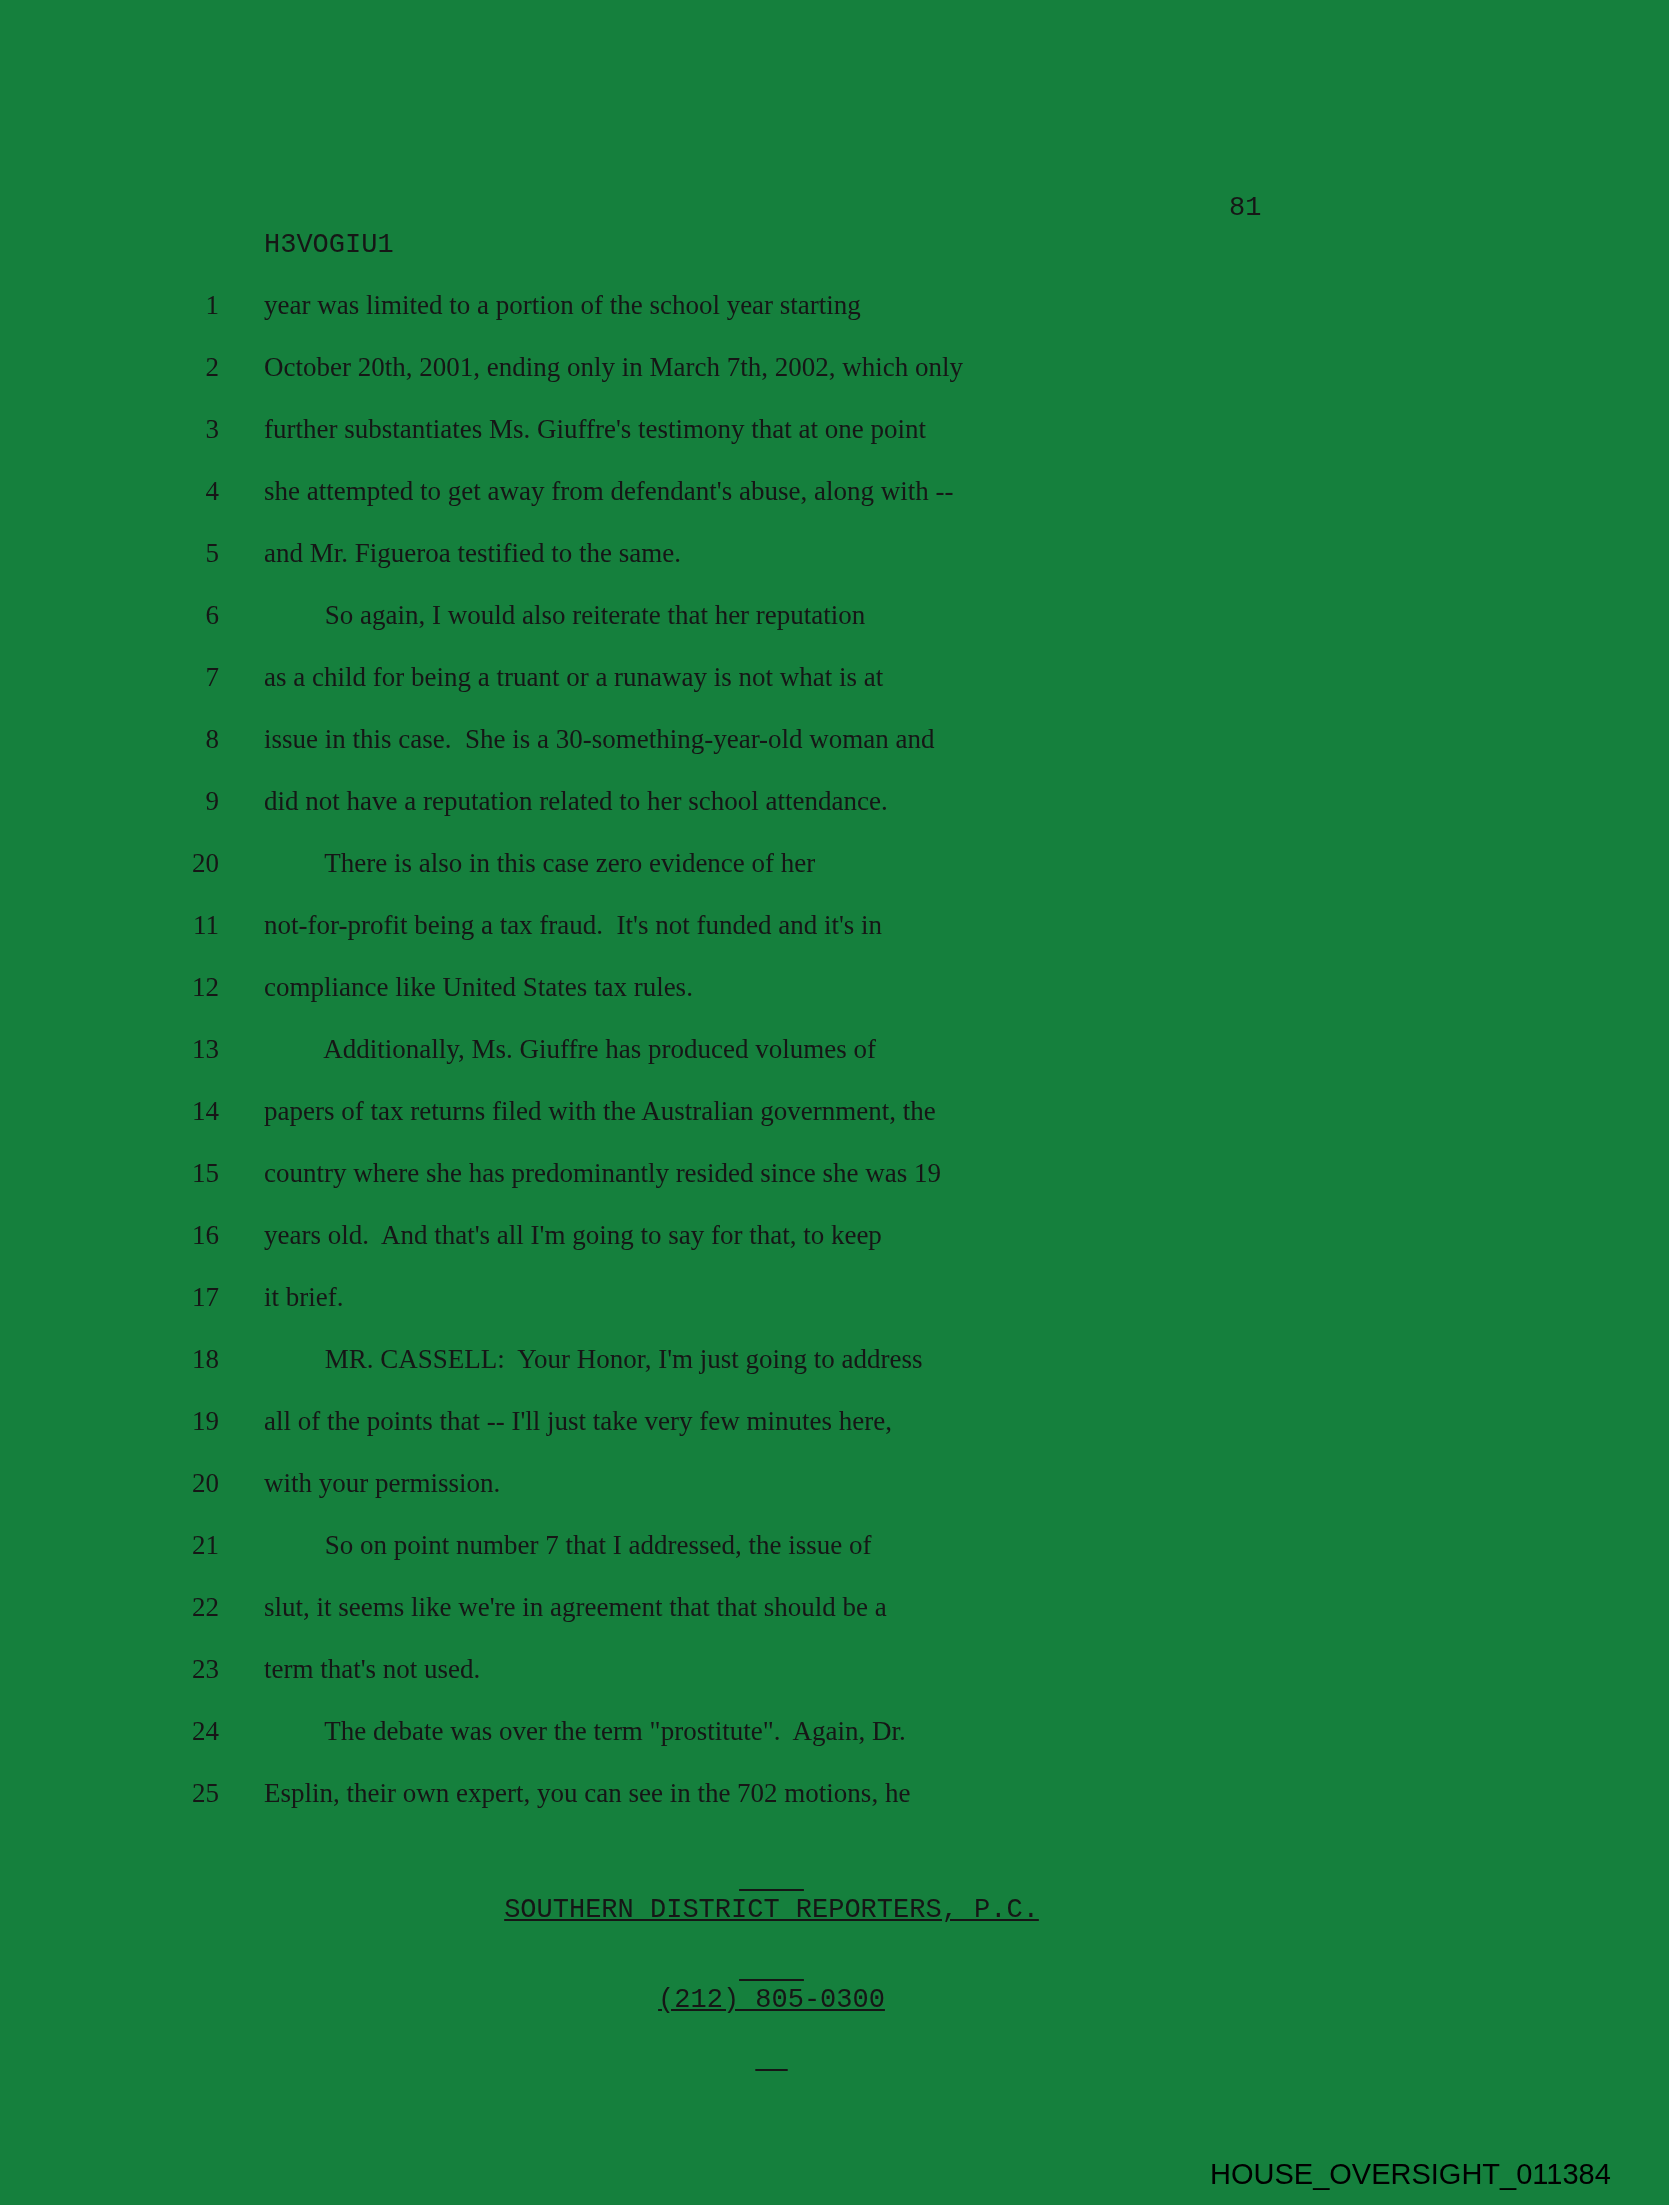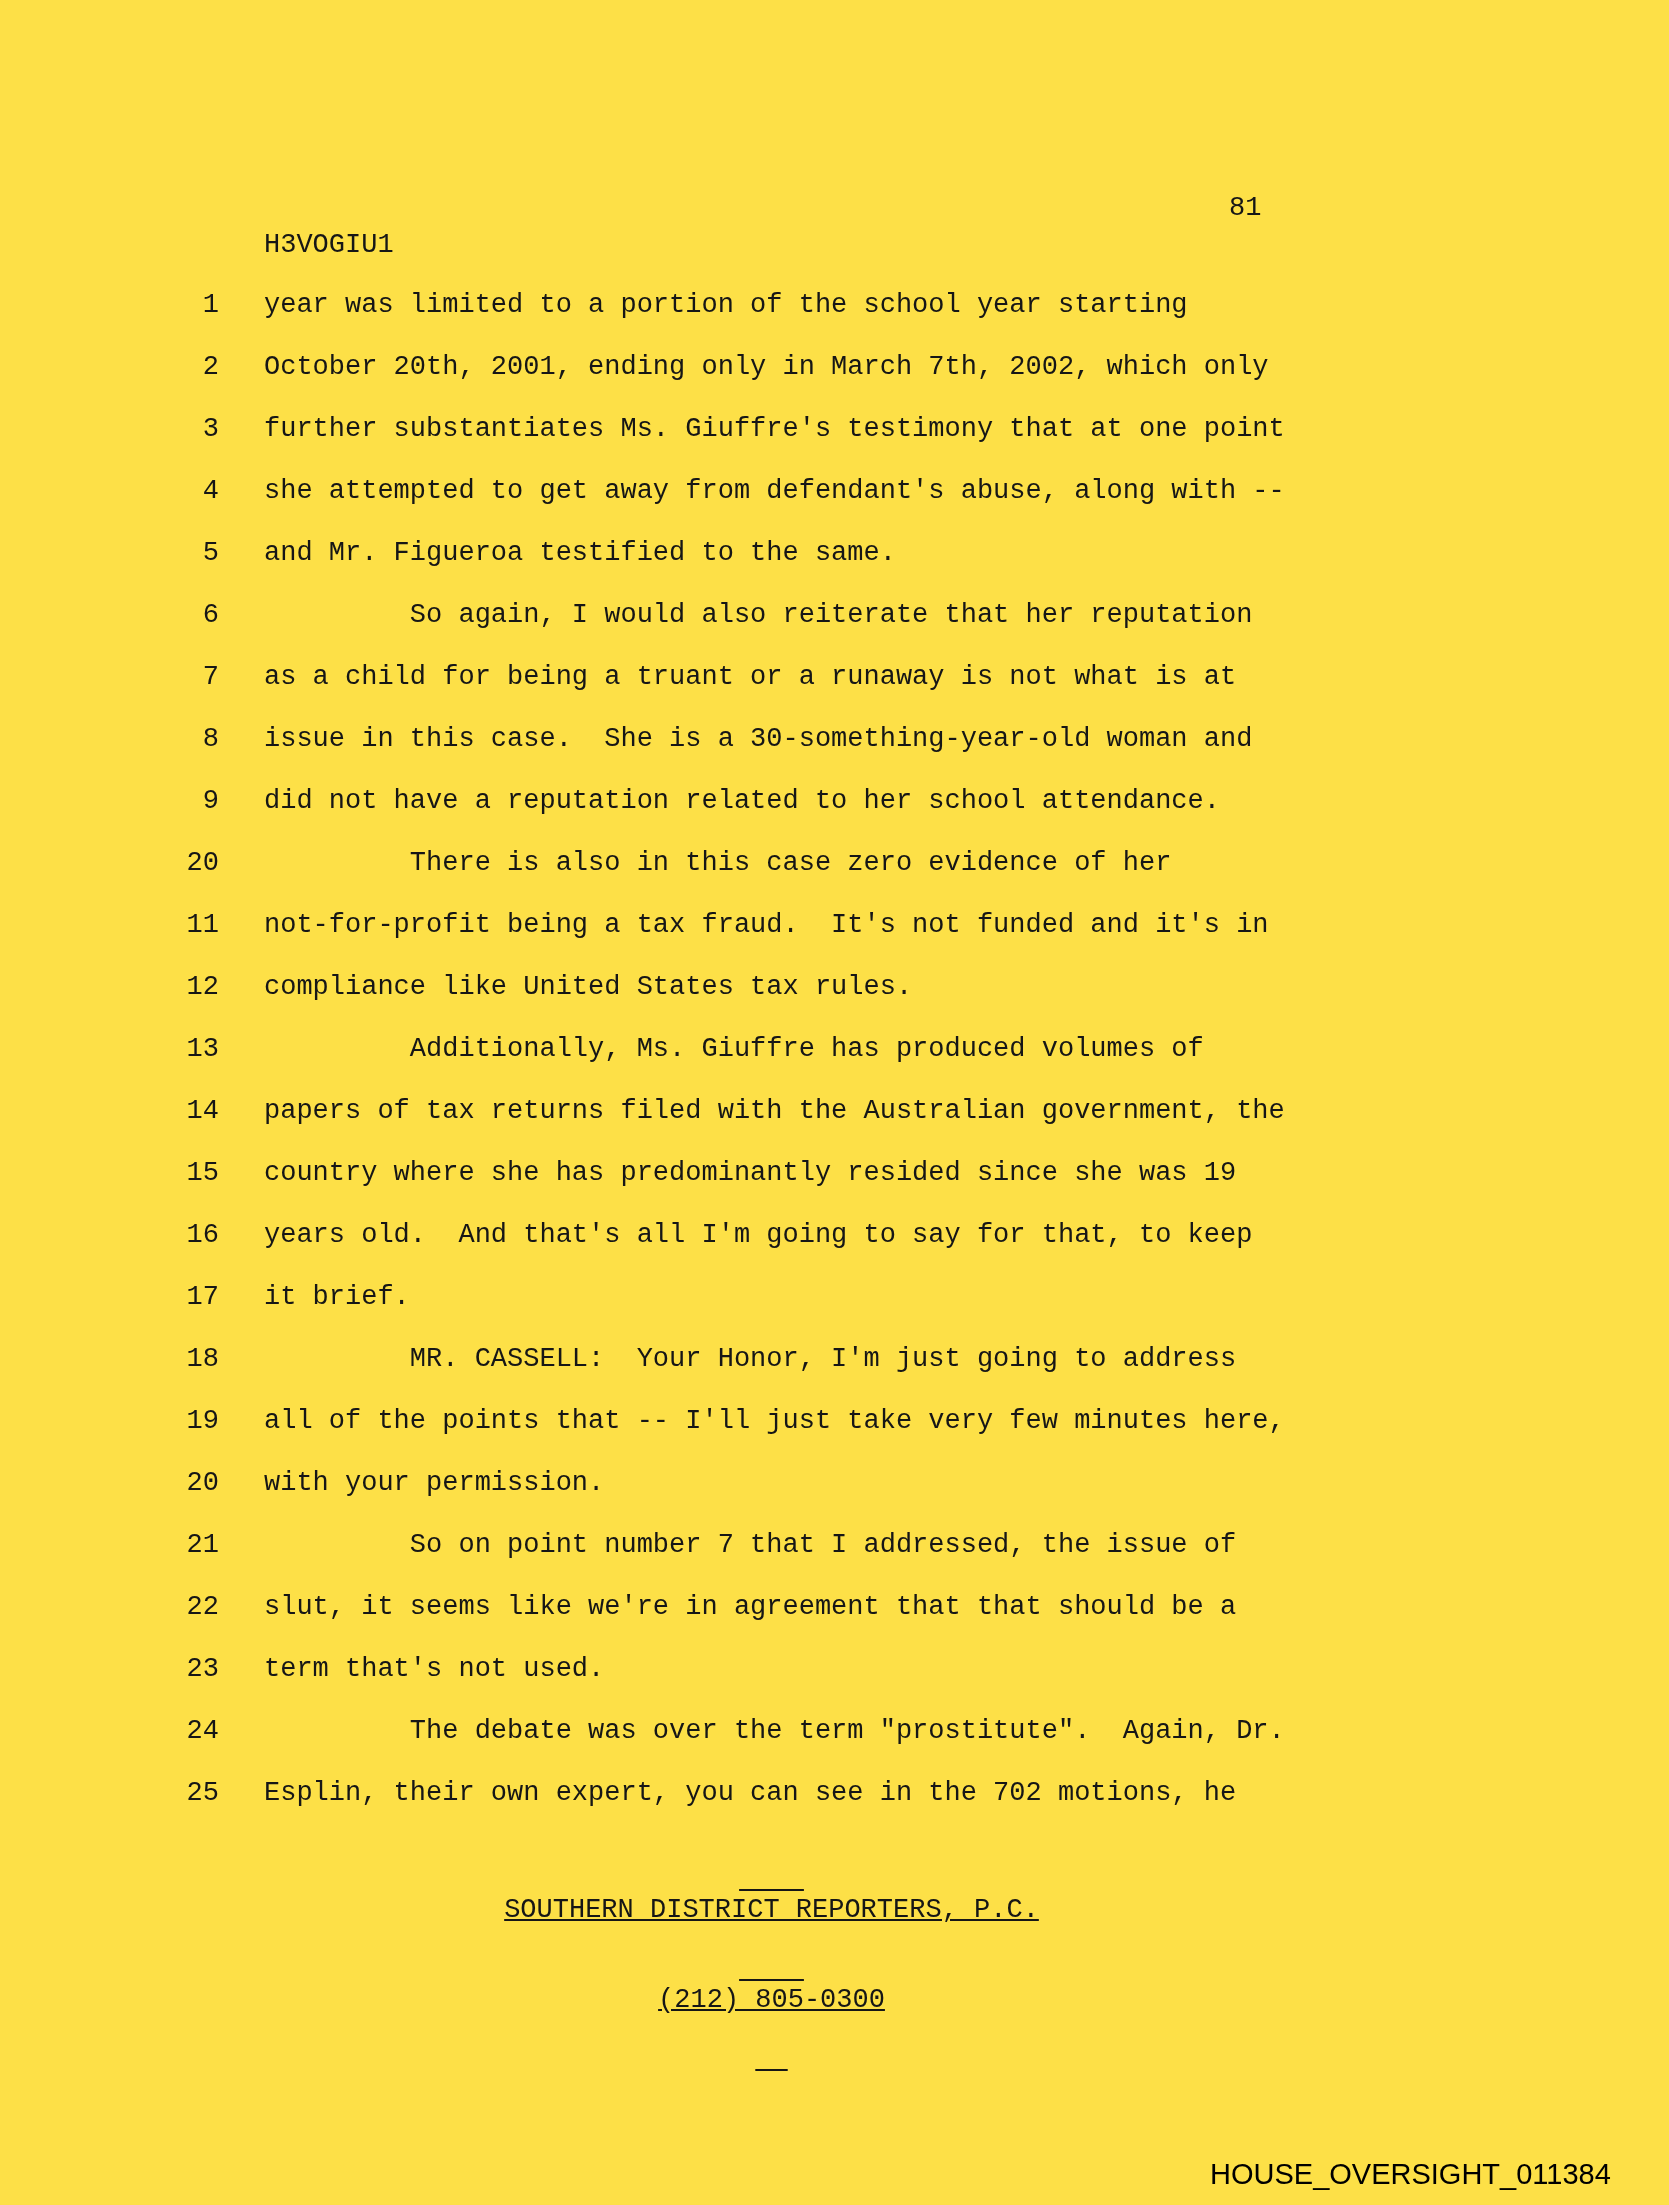--- a/index.html
+++ b/index.html
@@ -4,21 +4,21 @@
 <style>
   html, body {
     margin: 0;
     padding: 0;
     background: #ffffff;
   }
   .page {
     position: relative;
     width: 1669px;
     height: 2205px;
-    background: #fde047;
+    background: #15803d;
     color: #161616;
     font-family: "Liberation Mono", "DejaVu Sans Mono", monospace;
     font-size: 27px;
     overflow: hidden;
   }
   .page-number {
     position: absolute;
     left: 1229px;
     top: 193px;
     line-height: 31px;
@@ -34,20 +34,21 @@
   .body-lines {
     position: absolute;
     left: 0;
     top: 274px;
     width: 1669px;
   }
   .line {
     height: 62px;
     line-height: 62px;
     white-space: pre;
+    font-family: Liberation Serif, serif;
   }
   .line .num {
     display: inline-block;
     width: 219px;
     text-align: right;
     white-space: pre;
   }
   .line .text {
     display: inline-block;
     margin-left: 45px;

